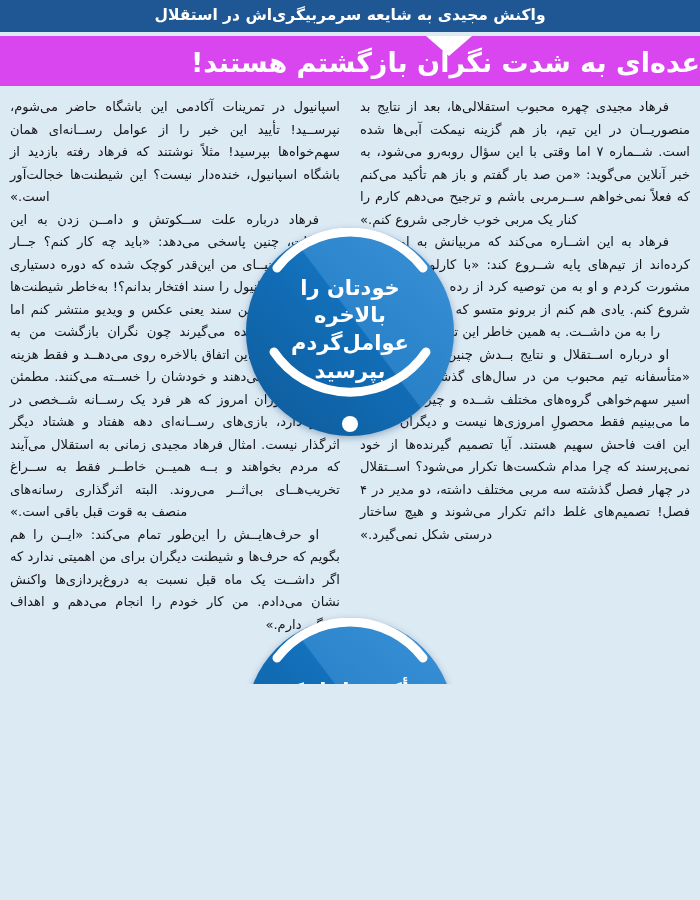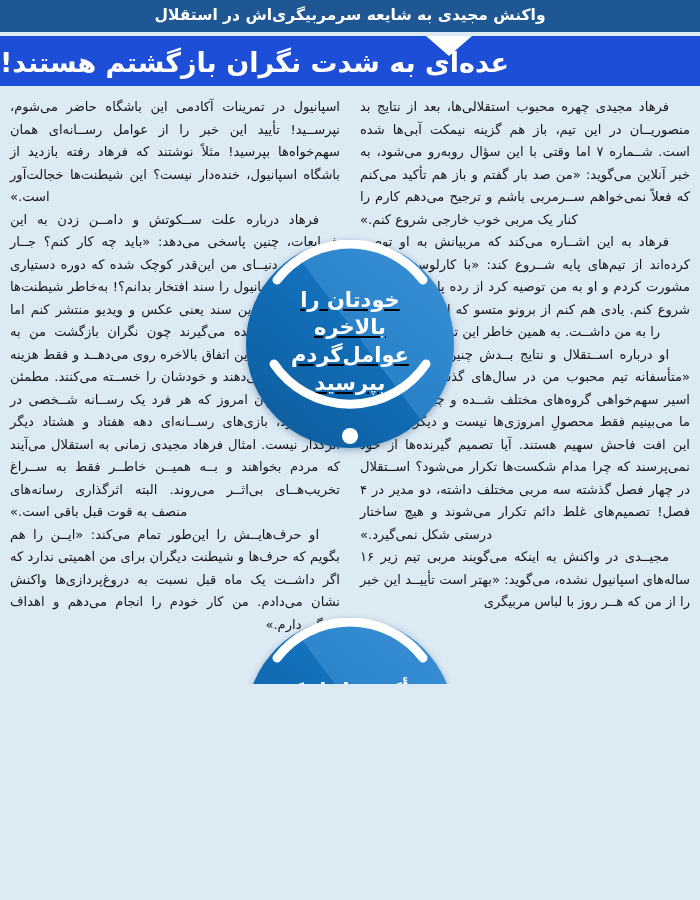--- a/index.html
+++ b/index.html
@@ -45,24 +45,24 @@
     white-space: nowrap;
     direction: rtl;
   }
 
   .headline-bar {
     position: absolute;
     top: 36px;
     left: 0;
     width: 700px;
     height: 50px;
-    background: #1d4ed8;
+    background: #d946ef;
     display: flex;
     align-items: center;
-    justify-content: flex-end;
+    justify-content: flex-start;
     z-index: 5;
   }
   .headline-text {
     color: #ffffff;
     font-size: 27px;
     font-weight: bold;
     line-height: 1;
     letter-spacing: -0.4px;
     white-space: nowrap;
     direction: rtl;
@@ -146,25 +146,24 @@
   }
   .badge .arcs {
     position: absolute;
     inset: 0;
     z-index: 3;
     pointer-events: none;
   }
   .badge .arcs svg { display: block; width: 100%; height: 100%; }
 
   #badge-1 {
-    top: 240px;
+    top: 228px;
     left: 246px;
     width: 208px;
     height: 208px;
-    text-decoration: underline;
   }
   #badge-1 .badge-text {
     font-size: 21px;
     transform: translateY(-2px);
   }
   #badge-2 {
     top: 618px;
     left: 246px;
     width: 208px;
     height: 208px;
@@ -194,21 +193,20 @@
       <polygon points="0,0 46,0 23,20" fill="#ffffff"></polygon>
     </svg>
   </div>
 
   <div class="columns">
 
     <div class="col right">
       <p>فرهاد مجیدی چهره محبوب استقلالی‌ها، بعد از نتایج بد منصوریــان در این تیم، باز هم گزینه نیمکت آبی‌ها شده است. شــماره ۷ اما وقتی با این سؤال روبه‌رو می‌شود، به خبر آنلاین می‌گوید: «من صد بار گفتم و باز هم تأکید می‌کنم که فعلاً نمی‌خواهم ســرمربی باشم و ترجیح می‌دهم کارم را کنار یک مربی خوب خارجی شروع کنم.»</p>
       <p>فرهاد به این اشــاره می‌کند که مربیانش به او توصیه کرده‌اند از تیم‌های پایه شــروع کند: «با کارلوس کی‌روش مشورت کردم و او به من توصیه کرد از رده پایه مربیگری را شروع کنم. یادی هم کنم از برونو متسو که او هم این توصیه را به من داشــت. به همین خاطر این تصمیم را گرفتم.»</p>
       <p>او درباره اســتقلال و نتایج بــدش چنین نظری می‌دهد: «متأسفانه تیم محبوب من در سال‌های گذشته تا به امروز اسیر سهم‌خواهی گروه‌های مختلف شــده و چیزی که امروز ما می‌بینیم فقط محصولِ امروزی‌ها نیست و دیگران هم در این افت فاحش سهیم هستند. آیا تصمیم گیرنده‌ها از خود نمی‌پرسند که چرا مدام شکست‌ها تکرار می‌شود؟ اســتقلال در چهار فصل گذشته سه مربی مختلف داشته، دو مدیر در ۴ فصل! تصمیم‌های غلط دائم تکرار می‌شوند و هیچ ساختار درستی شکل نمی‌گیرد.»</p>
-      <p class="end-right">مجیــدی در واکنش به اینکه می‌گویند مربی تیم زیر ۱۶ ساله‌های اسپانیول نشده، می‌گوید: «بهتر است تأییــد این خبر را از من که هــر روز با لباس مربیگری</p>
     </div>
 
     <div class="col left">
       <p class="cont">اسپانیول در تمرینات آکادمی این باشگاه حاضر می‌شوم، نپرســید! تأیید این خبر را از عوامل رســانه‌ای همان سهم‌خواه‌ها بپرسید! مثلاً نوشتند که فرهاد رفته بازدید از باشگاه اسپانیول، خنده‌دار نیست؟ این شیطنت‌ها خجالت‌آور است.»</p>
       <p>فرهاد درباره علت ســکوتش و دامــن زدن به این شــایعات، چنین پاسخی می‌دهد: «باید چه کار کنم؟ جــار بزنم؟ مگر دنیــای من این‌قدر کوچک شده که دوره دستیاری در تیم پایه اسپانیول را سند افتخار بدانم؟! به‌خاطر شیطنت‌ها سعی کردم بهترین سند یعنی عکس و ویدیو منتشر کنم اما همه چیز را نادیده می‌گیرند چون نگران بازگشت من به استقلال هستند. این اتفاق بالاخره روی می‌دهــد و فقط هزینه زیــادی انجام می‌دهند و خودشان را خســته می‌کنند. مطمئن باشید در دوران امروز که هر فرد یک رســانه شــخصی در اختیار دارد، بازی‌های رســانه‌ای دهه هفتاد و هشتاد دیگر اثرگذار نیست. امثال فرهاد مجیدی زمانی به استقلال می‌آیند که مردم بخواهند و بــه همیــن خاطــر فقط به ســراغ تخریب‌هــای بی‌اثــر می‌روند. البته اثرگذاری رسانه‌های منصف به قوت قبل باقی است.»</p>
       <p class="end-right">او حرف‌هایــش را این‌طور تمام می‌کند: «ایــن را هم بگویم که حرف‌ها و شیطنت دیگران برای من اهمیتی ندارد که اگر داشــت یک ماه قبل نسبت به دروغ‌پردازی‌ها واکنش نشان می‌دادم. من کار خودم را انجام می‌دهم و اهداف بزرگی دارم.»</p>
     </div>
 
   </div>
 

